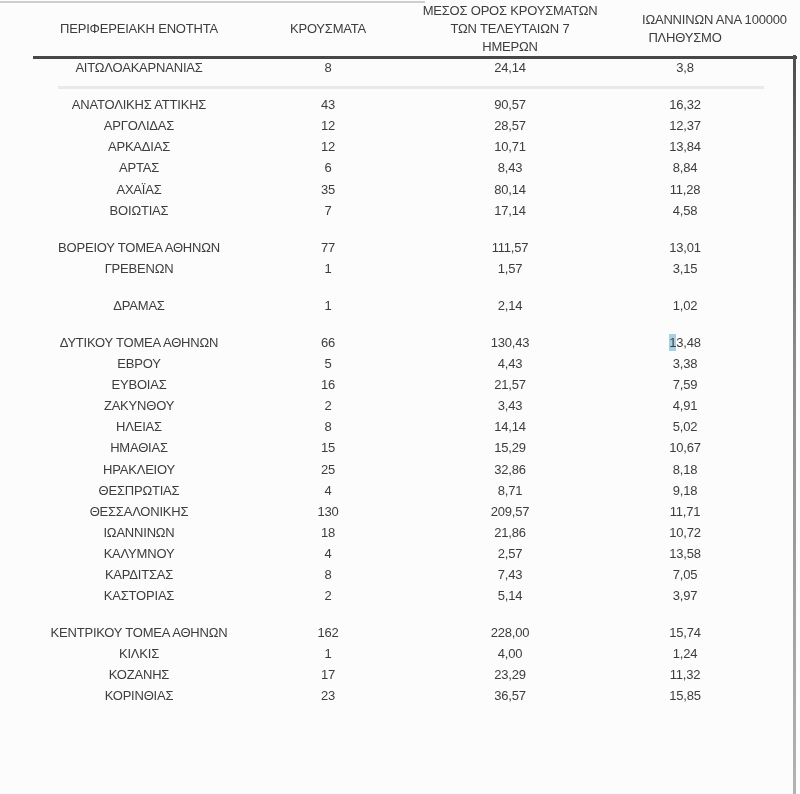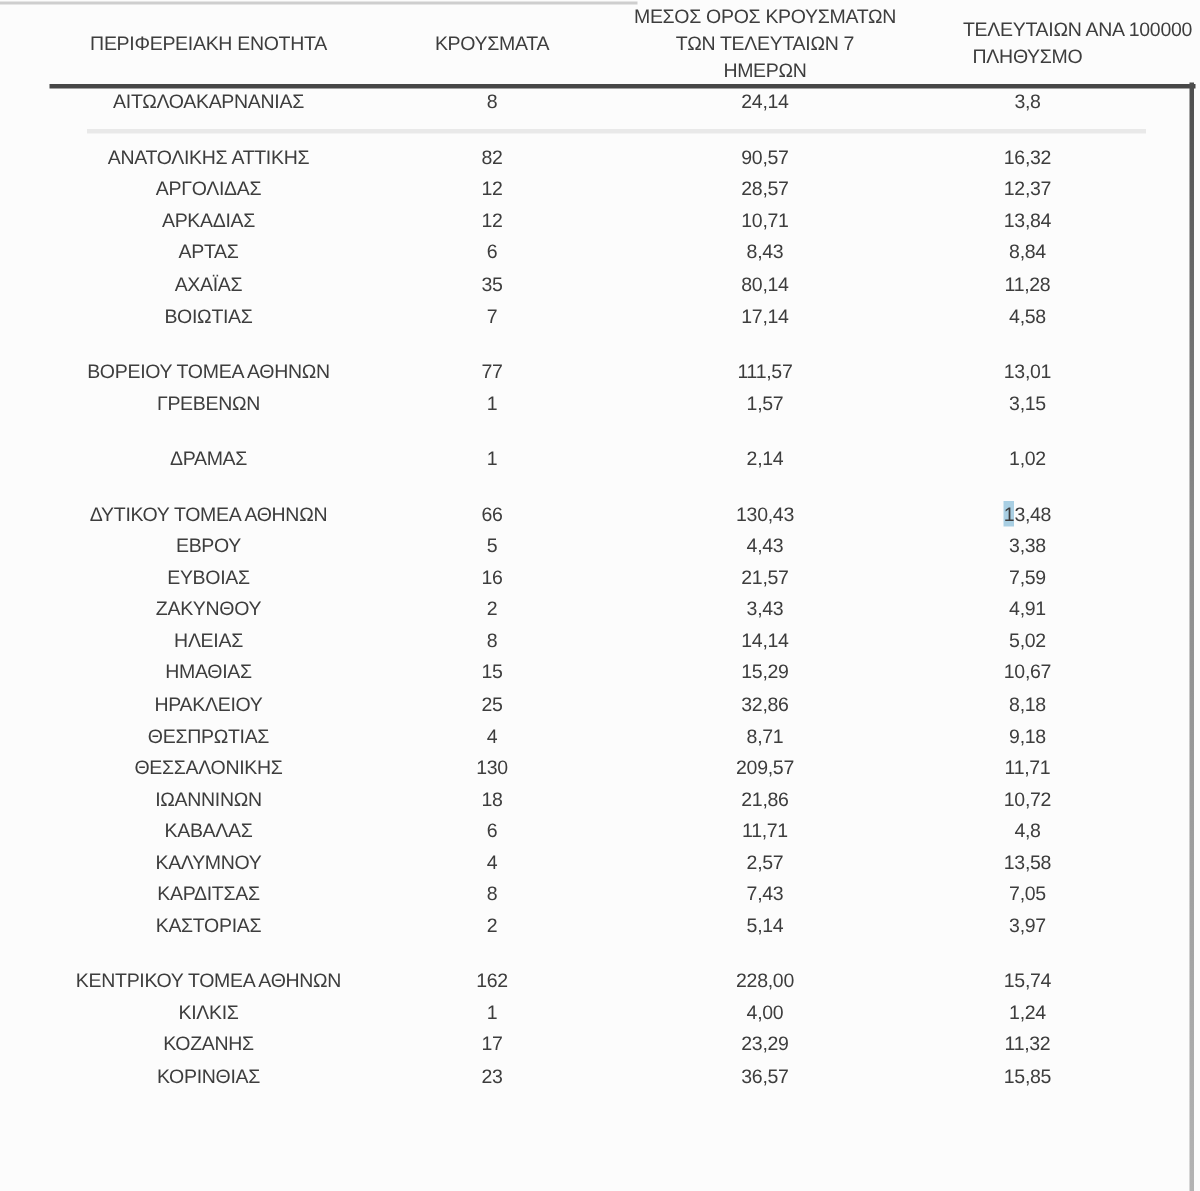--- a/index.html
+++ b/index.html
@@ -104,38 +104,38 @@
         </th>
         <th>
           <div class="hline">ΚΡΟΥΣΜΑΤΑ</div>
         </th>
         <th>
           <div class="hline">ΜΕΣΟΣ ΟΡΟΣ ΚΡΟΥΣΜΑΤΩΝ</div>
           <div class="hline">ΤΩΝ ΤΕΛΕΥΤΑΙΩΝ 7</div>
           <div class="hline">ΗΜΕΡΩΝ</div>
         </th>
         <th>
-          <div class="hline">ΤΕΛΕΥΤΑΙΩΝ ΑΝΑ 100000</div>
+          <div class="hline">ΙΩΑΝΝΙΝΩΝ ΑΝΑ 100000</div>
           <div class="hline">ΠΛΗΘΥΣΜΟ</div>
         </th>
       </tr>
     </thead>
     <tbody id="table-body">
         <tr>
           <td>ΑΙΤΩΛΟΑΚΑΡΝΑΝΙΑΣ</td>
           <td>8</td>
           <td>24,14</td>
           <td>3,8</td>
         </tr>
         <tr class="spacer">
           <td colspan="4"></td>
         </tr>
         <tr>
           <td>ΑΝΑΤΟΛΙΚΗΣ ΑΤΤΙΚΗΣ</td>
-          <td>82</td>
+          <td>43</td>
           <td>90,57</td>
           <td>16,32</td>
         </tr>
         <tr>
           <td>ΑΡΓΟΛΙΔΑΣ</td>
           <td>12</td>
           <td>28,57</td>
           <td>12,37</td>
         </tr>
         <tr>
@@ -243,26 +243,20 @@
           <td>209,57</td>
           <td>11,71</td>
         </tr>
         <tr>
           <td>ΙΩΑΝΝΙΝΩΝ</td>
           <td>18</td>
           <td>21,86</td>
           <td>10,72</td>
         </tr>
         <tr>
-          <td>ΚΑΒΑΛΑΣ</td>
-          <td>6</td>
-          <td>11,71</td>
-          <td>4,8</td>
-        </tr>
-        <tr>
           <td>ΚΑΛΥΜΝΟΥ</td>
           <td>4</td>
           <td>2,57</td>
           <td>13,58</td>
         </tr>
         <tr>
           <td>ΚΑΡΔΙΤΣΑΣ</td>
           <td>8</td>
           <td>7,43</td>
           <td>7,05</td>

